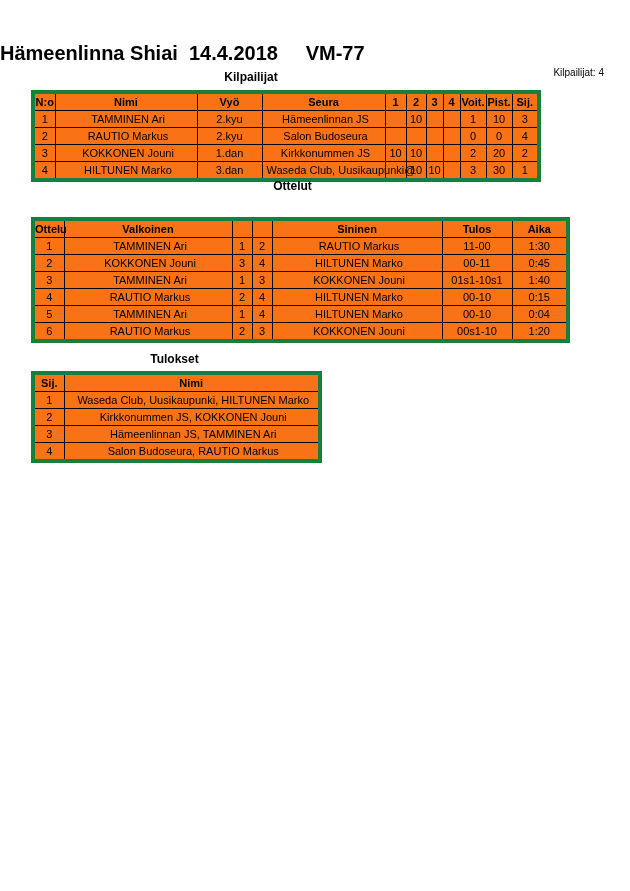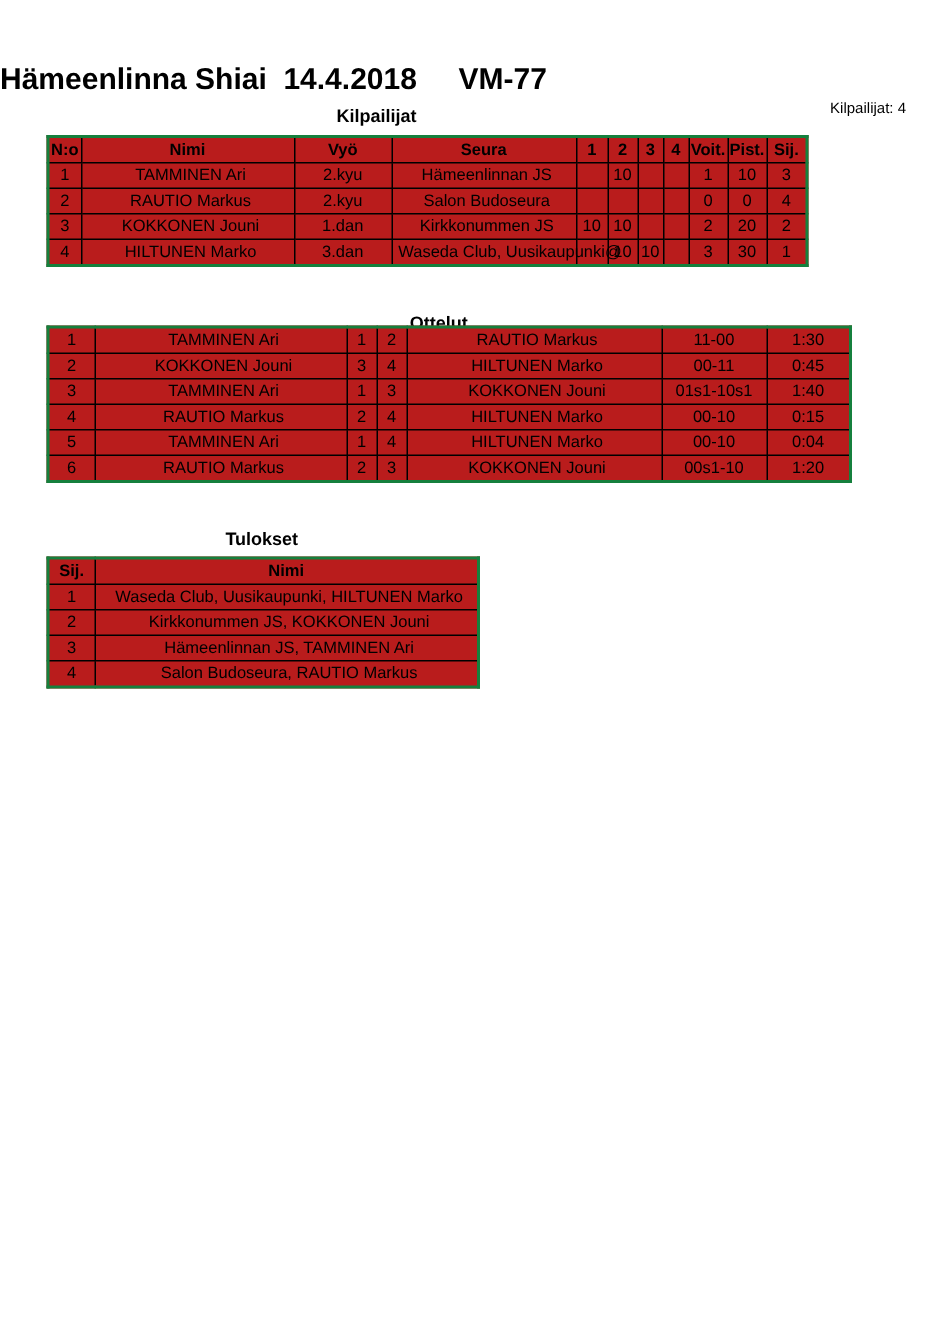--- a/index.html
+++ b/index.html
@@ -1,23 +1,23 @@
 <!DOCTYPE html>
 <html><head>
 <meta charset="utf-8">
 <style>
   html,body{margin:0;padding:0}
   body{width:630px;height:891px;background:#ffffff;color:#000;font-family:"Liberation Sans",sans-serif;position:relative;overflow:hidden}
   .title{position:absolute;top:42px;left:0;width:630px;text-align:left;font-size:20px;font-weight:bold;white-space:pre}
   .count{position:absolute;top:67px;right:26px;font-size:10px}
   .sec-title{position:absolute;font-size:12px;font-weight:bold;text-align:center;white-space:pre}
   .t1-title{top:70px;left:31px;width:440px}
-  .t2-title{top:208px;left:0;width:585px}
+  .t2-title{top:179px;left:0;width:585px}
   .t3-title{top:352px;left:31px;width:287px}
-  table.tbl{position:absolute;border-collapse:collapse;table-layout:fixed;border:2px solid #15803d;background:#b91c1c}
+  table.tbl{position:absolute;border-collapse:collapse;table-layout:fixed;border:4px solid #15803d;background:#f97316}
   .t1{top:90px;left:31px;width:506px}
   .t2{top:217px;left:31px;width:535px}
   .t3{top:371px;left:31px;width:287px}
   .tbl th,.tbl td{border:1px solid #000;height:16px;font-size:11px;padding:0;white-space:nowrap;overflow:hidden;vertical-align:middle}
   .tbl th{font-weight:bold;text-align:center;overflow:visible}
   .tbl td.l{text-align:center;padding-left:4px}
   .tbl td.c{text-align:center}
   .tbl td.ovf{overflow:visible}
 </style>
 </head>
@@ -118,20 +118,29 @@
     <col style="width:31px">
       <col style="width:168px">
       <col style="width:20px">
       <col style="width:20px">
     <col style="width:170px">
       <col style="width:70px">
       <col style="width:56px">
   </colgroup>
   <tbody>
     <tr>
+      <th>Ottelu</th>
+      <th>Valkoinen</th>
+      <th></th>
+      <th></th>
+      <th>Sininen</th>
+      <th>Tulos</th>
+      <th>Aika</th>
+    </tr>
+    <tr>
       <td class="c">1</td>
       <td class="l">TAMMINEN Ari</td>
       <td class="c">1</td>
       <td class="c">2</td>
       <td class="l">RAUTIO Markus</td>
       <td class="c">11-00</td>
       <td class="c">1:30</td>
     </tr>
     <tr>
       <td class="c">2</td>

